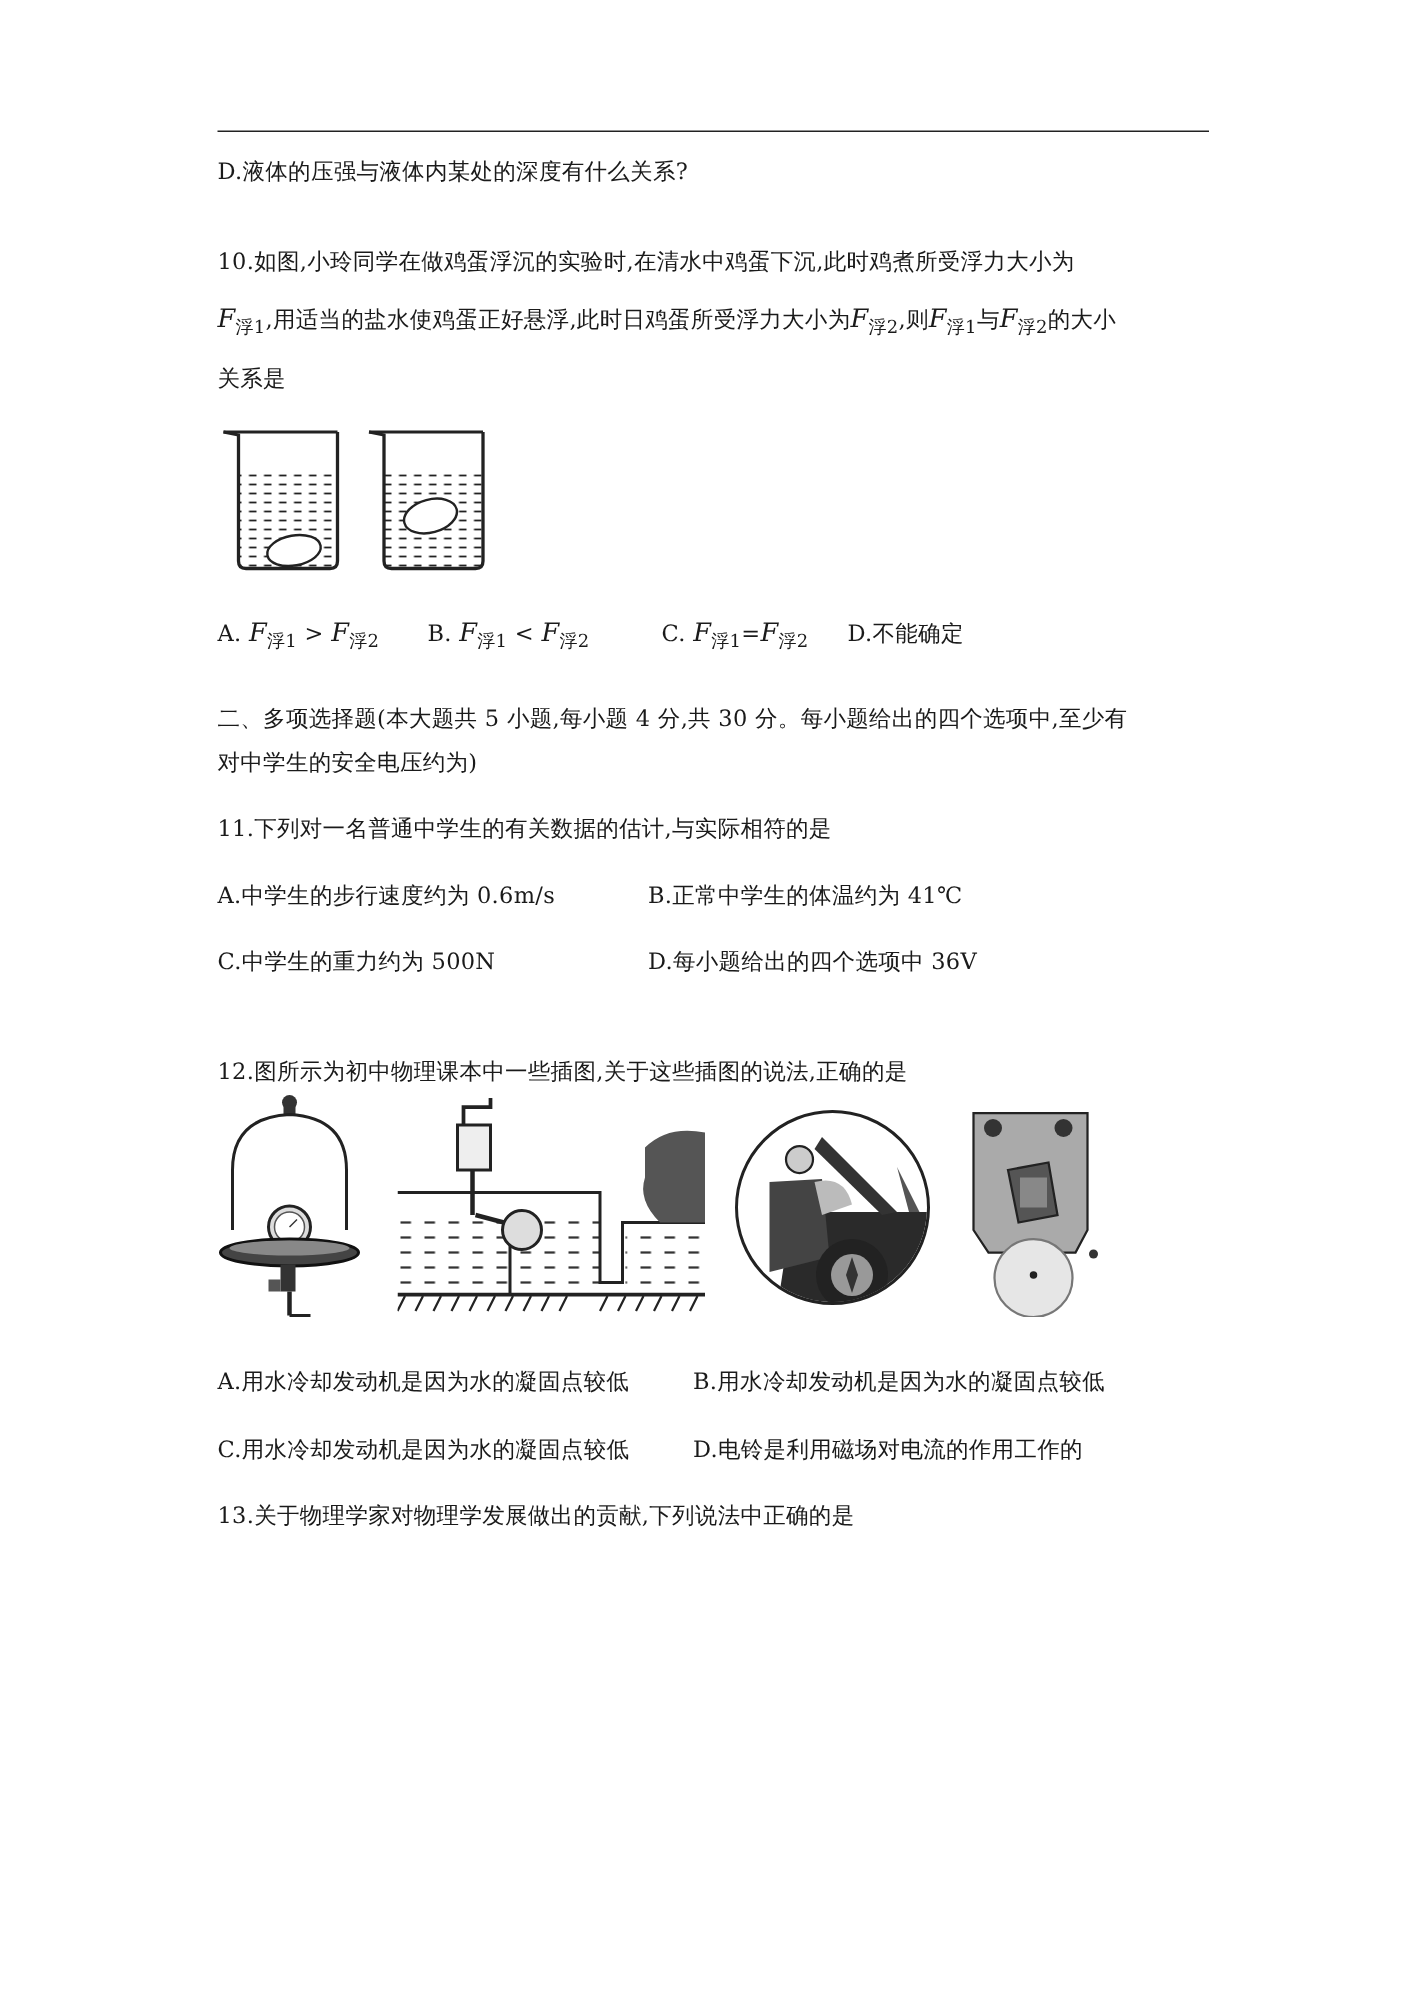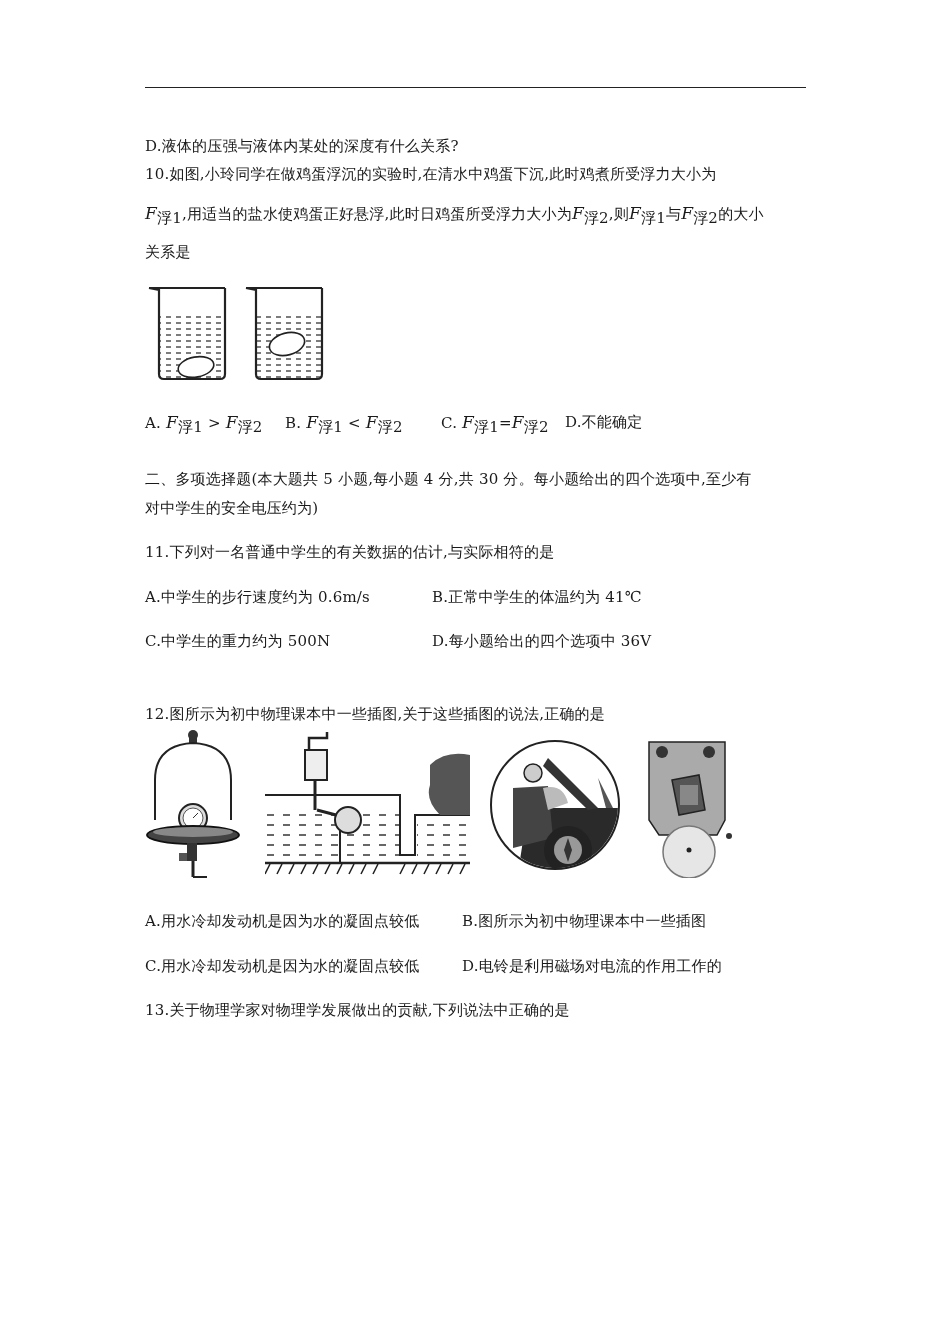--- a/index.html
+++ b/index.html
@@ -1,30 +1,30 @@
 <!DOCTYPE html>
 <html><head>
 <meta charset="utf-8">
 <style>
   html, body { margin: 0; padding: 0; background: #ffffff; }
   body { width: 950px; height: 1344px; position: relative; overflow: hidden;
          font-family: "DejaVu Serif", "Liberation Serif", serif; color: #1a1a1a; }
   .rule { position: absolute; left: 145px; top: 87px; width: 661px; height: 0; border-top: 1.5px solid #222; }
   .line { position: absolute; left: 145px; font-size: 15px; line-height: 20px; white-space: nowrap; letter-spacing: 0.2px; }
   .F { font-family: "DejaVu Serif", "Liberation Serif", serif; font-style: italic; font-size: 17px; }
-  .sub { font-size: 15px; vertical-align: -4px; font-style: normal; text-align: center; }
+  .sub { font-size: 12px; vertical-align: -4px; font-style: normal; text-align: center; }
   .opt { position: absolute; }
   .fig { position: absolute; }
 </style>
 </head>
 <body>
 
 <div class="rule"></div>
 
-<div class="line" style="top:136px">D.液体的压强与液体内某处的深度有什么关系?</div>
+<div class="line" style="top:104px">D.液体的压强与液体内某处的深度有什么关系?</div>
 
 <div class="line" style="top:164px">10.如图,小玲同学在做鸡蛋浮沉的实验时,在清水中鸡蛋下沉,此时鸡煮所受浮力大小为</div>
 <div class="line" style="top:203px">
   <span class="F">F</span><span class="sub">浮1</span><span>,用适当的盐水使鸡蛋正好悬浮,此时日鸡蛋所受浮力大小为</span><span class="F">F</span><span class="sub">浮2</span><span>,则</span><span class="F">F</span><span class="sub">浮1</span><span>与</span><span class="F">F</span><span class="sub">浮2</span><span>的大小</span>
 </div>
 <div class="line" style="top:242px">关系是</div>
 
 <svg class="fig" style="left:145px; top:284px" width="185" height="100" viewBox="0 0 185 100">
   <defs>
     <pattern id="waves" x="0" y="0" width="10" height="6" patternUnits="userSpaceOnUse">
@@ -139,17 +139,17 @@
   <circle cx="15" cy="12" r="6" fill="#333"></circle>
   <circle cx="62" cy="12" r="6" fill="#333"></circle>
   <path d="M25 40 L52 35 L58 70 L32 75 Z" fill="#555" stroke="#222" stroke-width="1.5"></path>
   <rect x="33" y="45" width="18" height="20" fill="#888"></rect>
   <circle cx="42" cy="112" r="26" fill="#e6e6e6" stroke="#777" stroke-width="1.5"></circle>
   <circle cx="42" cy="110" r="2.5" fill="#222"></circle>
   <circle cx="82" cy="96" r="3" fill="#333"></circle>
 </svg>
 
 <div class="line" style="top:911px">A.用水冷却发动机是因为水的凝固点较低</div>
-<div class="line" style="top:911px; left:462px">B.图所示为初中物理课本中一些插图</div>
+<div class="line" style="top:911px; left:462px">B.用水冷却发动机是因为水的凝固点较低</div>
 <div class="line" style="top:956px">C.用水冷却发动机是因为水的凝固点较低</div>
 <div class="line" style="top:956px; left:462px">D.电铃是利用磁场对电流的作用工作的</div>
 
 <div class="line" style="top:1000px">13.关于物理学家对物理学发展做出的贡献,下列说法中正确的是</div>
 
 </body></html>

